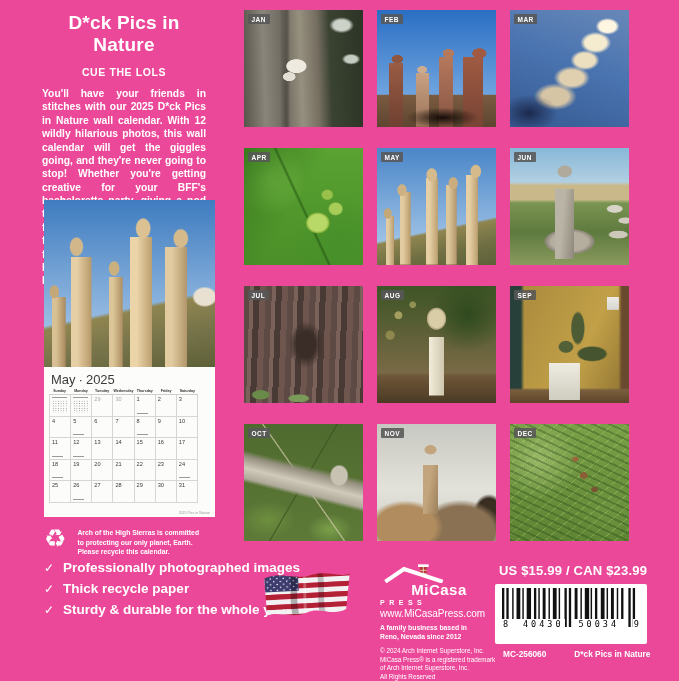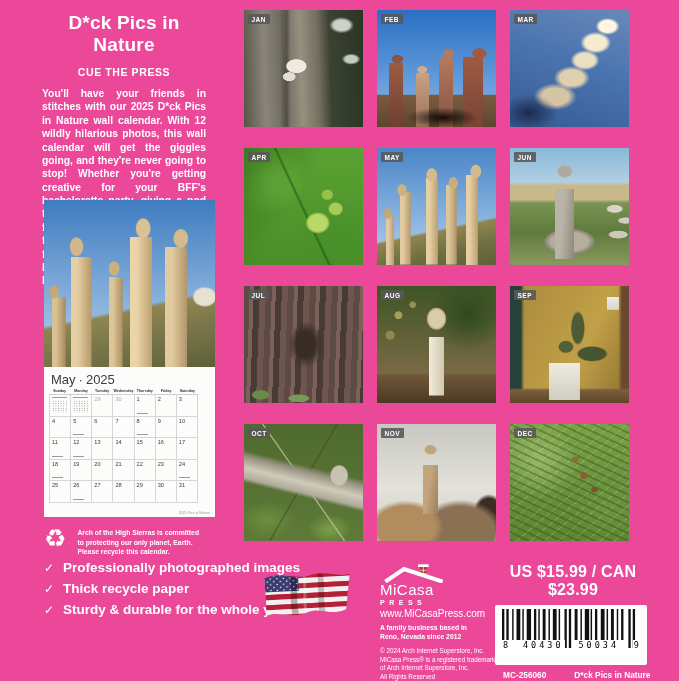--- a/index.html
+++ b/index.html
@@ -43,29 +43,29 @@
   .check{font-weight:400;margin-right:9px;font-size:12px;}
 
   
   .made-in{position:absolute;left:251px;top:562px;width:132px;}
   .made-in-text{font-size:10.2px;font-weight:700;line-height:1.5;}
   .flag{margin:5px 0 0 6px;width:100px;height:58px;}
 
   
   .publisher{position:absolute;left:380px;top:563px;width:118px;}
   .logo-roof{display:block;width:64px;height:20px;margin-left:2px;}
-  .logo-name{font-size:15px;font-weight:400;letter-spacing:.5px;margin-top:-2px;}
+  .logo-name{font-size:15px;font-weight:700;letter-spacing:.5px;margin-top:-2px;text-align:center;}
   .logo-press{font-size:7px;font-weight:700;letter-spacing:4.5px;margin-top:1px;}
   .pub-site{font-size:10px;font-weight:400;margin-top:2px;}
   .pub-tagline{font-size:6.8px;font-weight:700;line-height:1.35;margin-top:4px;white-space:pre-line;}
   .pub-legal{font-size:6.3px;line-height:1.35;margin-top:6px;white-space:pre-line;}
 
   
   .pricing{position:absolute;left:495px;top:563px;width:156px;}
-  .price{font-size:16px;font-weight:700;text-align:center;letter-spacing:.2px;}
+  .price{font-size:13px;font-weight:700;text-align:center;letter-spacing:.2px;}
   .barcode-box{margin-top:6px;background:#fff;border-radius:2px;width:152px;height:60px;
                padding:4px 7px 3px 7px;box-sizing:border-box;}
   .bars{width:100%;height:40px;display:block;}
   .digits{display:flex;justify-content:space-between;color:#000;font-size:8.5px;
           font-family:"DejaVu Sans Mono",monospace;margin-top:-9px;}
   .digits span{background:#fff;padding:0 1px;}
   .digits .grp{letter-spacing:3px;}
   .sku-row{display:flex;margin-top:5px;font-size:8.3px;font-weight:700;}
   .sku{margin-left:8px;}
   .prod{margin-left:28px;}
@@ -200,21 +200,21 @@
     linear-gradient(168deg,transparent 62%,#8f8550 64%,#77744a 80%,#5e6038 100%),
     linear-gradient(#3f7cc0,#a9c9e9 88%);}
 </style>
 </head>
 <body>
 
 <div class="page">
 
   <div class="left-col">
     <div class="title">D*ck Pics in Nature</div>
-    <div class="subtitle">CUE THE PRESS</div>
+    <div class="subtitle">CUE THE LOLS</div>
     <div class="description">You'll have your friends in stitches with our 2025 D*ck Pics in Nature wall calendar. With 12 wildly hilarious photos, this wall calendar will get the giggles going, and they're never going to stop! Whether you're getting creative for your BFF's bachelorette party, giving a nod to an inside joke, or evolving from sending memes to sending funny gifts to your closest friends, this wall calendar will have your besties laughing out loud all day long!</div>
   </div>
 
   <div class="preview">
     <div class="preview-photo ph-may-lg"></div>
     <div class="preview-cal">
       <div class="cal-title">
         <span>May</span><span class="dot"></span><span>2025</span>
       </div>
       <div class="cal-daynames">

